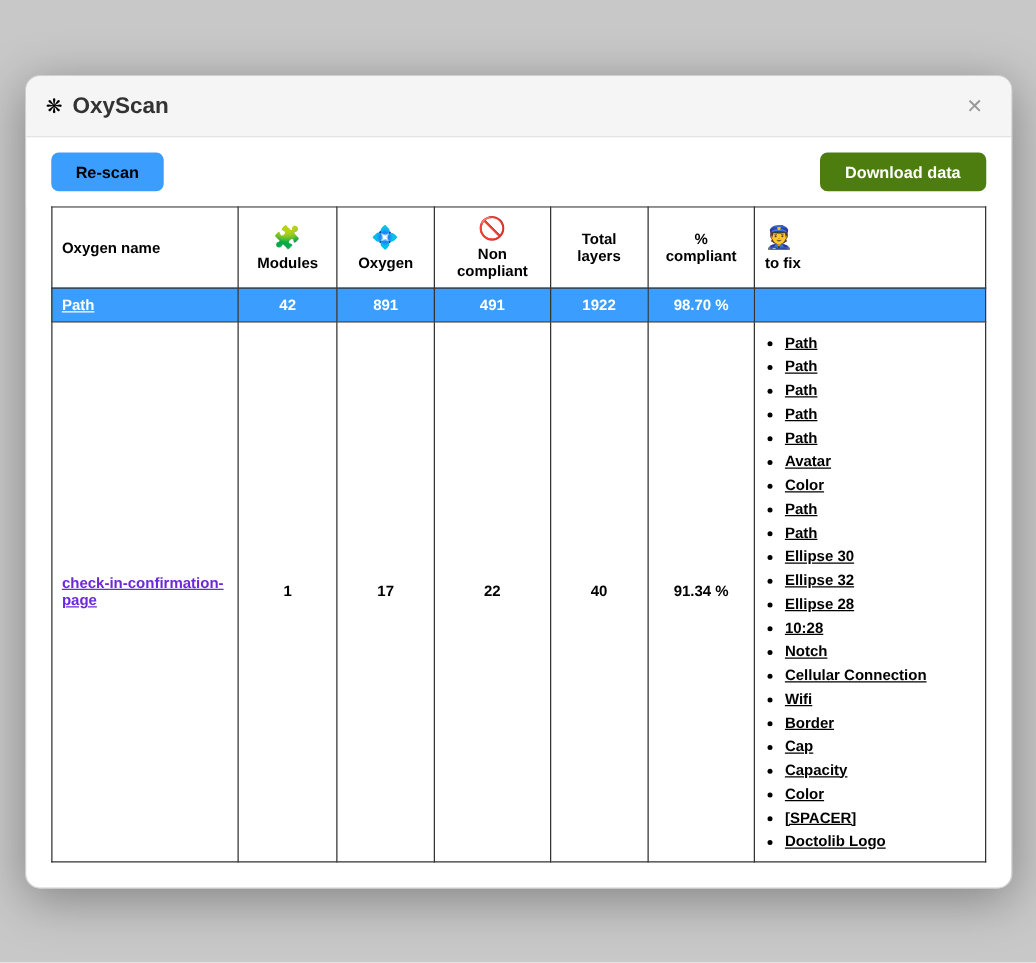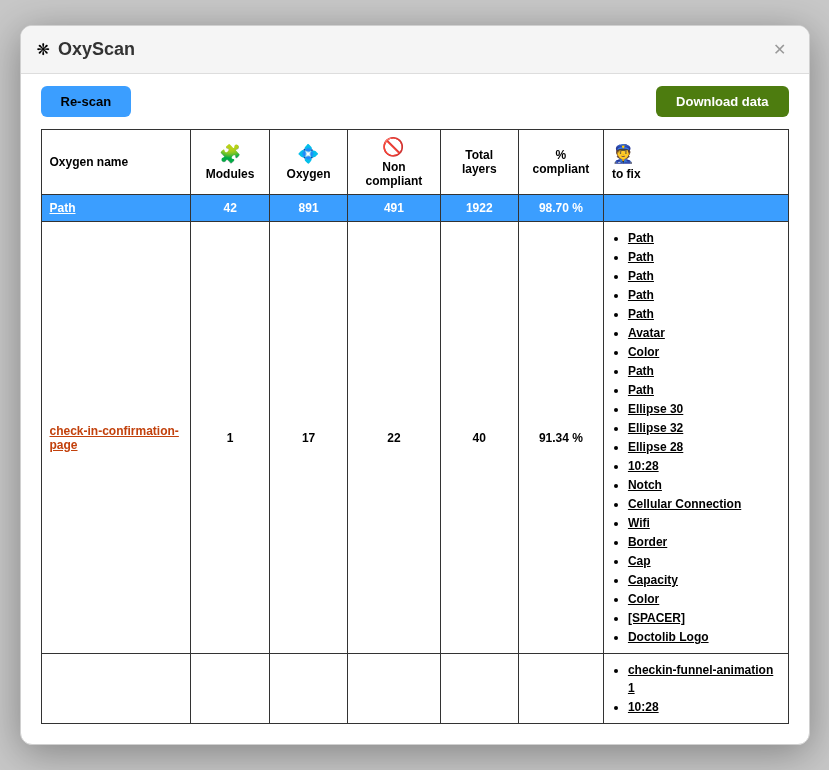--- a/index.html
+++ b/index.html
@@ -134,21 +134,21 @@
       color: white;
       font-weight: 600;
     }
 
     .total-row .layer-link {
       color: white;
       text-decoration: underline;
     }
 
     .layer-link {
-      color: #c2410c;
+      color: #6d28d9;
       text-decoration: underline;
       cursor: pointer;
     }
 
     .item-link {
       color: #000;
       text-decoration: underline;
       cursor: pointer;
     }
 
@@ -280,30 +280,16 @@
                 <li><a class="item-link">Wifi</a></li>
                 <li><a class="item-link">Border</a></li>
                 <li><a class="item-link">Cap</a></li>
                 <li><a class="item-link">Capacity</a></li>
                 <li><a class="item-link">Color</a></li>
                 <li><a class="item-link">[SPACER]</a></li>
                 <li><a class="item-link">Doctolib Logo</a></li>
               </ul>
             </td>
   </tr>
-          <tr class="data-row last-row">
-    <td class="col-layer-name layer-name-cell"></td>
-    <td></td>
-    <td></td>
-    <td></td>
-    <td></td>
-    <td></td>
-    <td class="to-fix-cell">
-              <ul>
-                <li><a class="item-link">checkin-funnel-animation 1</a></li>
-                <li><a class="item-link">10:28</a></li>
-              </ul>
-            </td>
-  </tr>
         </tbody>
     </table>
   </div>
 </div>
 
 </body></html>

